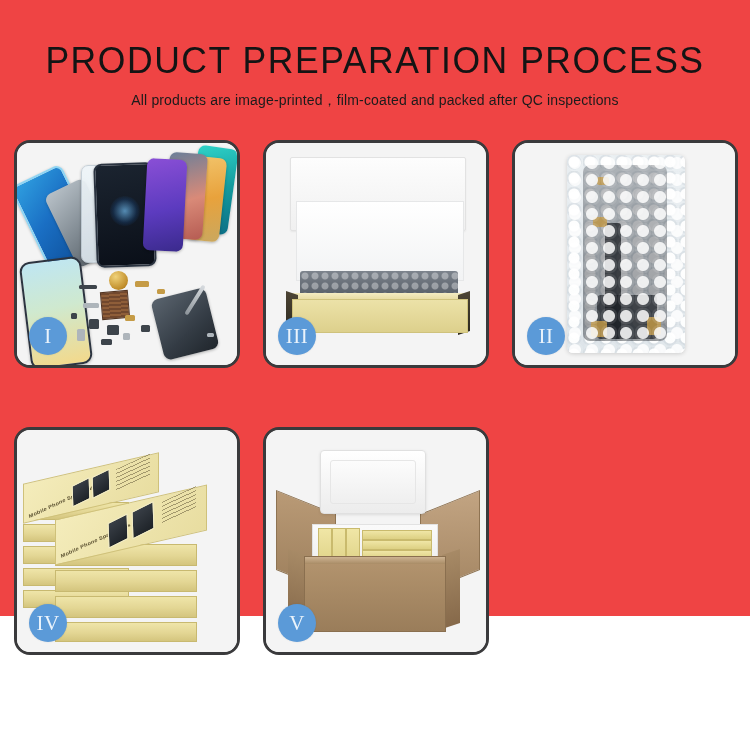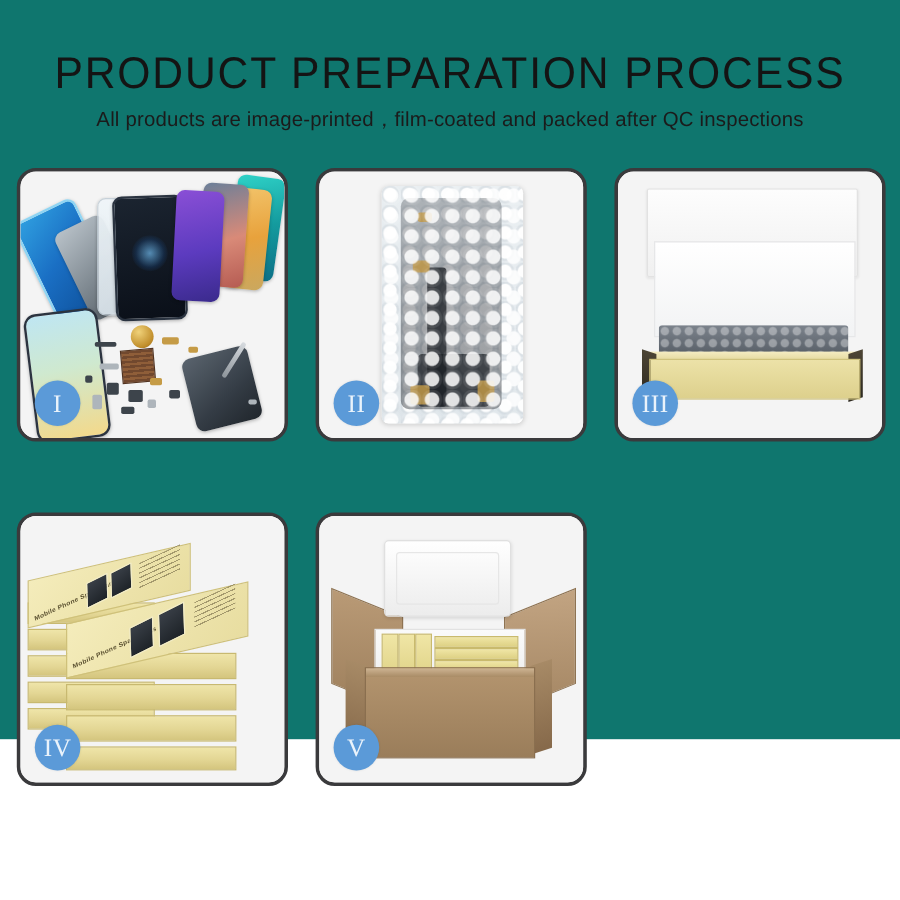--- a/index.html
+++ b/index.html
@@ -9,21 +9,21 @@
     height: 750px;
     background: #ffffff;
     font-family: "Liberation Sans", sans-serif;
     overflow: hidden;
   }
 
   #page {
     position: relative;
     width: 750px;
     height: 616px;
-    background: #0f766e;
+    background: #ef4444;
   }
 
   
   #header {
     position: absolute;
     top: 0; left: 0;
     width: 750px;
     height: 128px;
     text-align: center;
   }
@@ -36,21 +36,21 @@
     letter-spacing: 1.6px;
     color: #141414;
     line-height: 42px;
     white-space: nowrap;
     transform: scaleX(0.96);
   }
   #subtitle {
     margin: 0;
     padding-top: 9px;
     font-family: "Liberation Sans", sans-serif;
-    font-size: 17px;
+    font-size: 14px;
     font-weight: 400;
     letter-spacing: 0.15px;
     color: #1b1b1b;
     line-height: 18px;
     white-space: nowrap;
   }
 
   
   #grid {
     position: absolute;
@@ -511,45 +511,45 @@
         <div class="tinypart" style="left:84px;top:196px;width:11px;height:6px;"></div>
         <div class="tinypart tp-gold" style="left:140px;top:146px;width:8px;height:5px;"></div>
         <div class="tinypart tp-light" style="left:190px;top:190px;width:7px;height:4px;"></div>
         <div class="tinypart" style="left:54px;top:170px;width:6px;height:6px;"></div>
       </div>
       <div class="badge">I</div>
     </div>
 
     <div class="card">
       <div class="card-photo">
+        <div class="c3-lid"></div>
+        <div class="c3-foam"></div>
+        <div class="c3-bubble"></div>
+        <div class="c3-rim"></div>
+        <div class="c3-box-left"></div>
+        <div class="c3-box-right"></div>
+        <div class="c3-box-front"></div>
+      </div>
+      <div class="badge">III</div>
+    </div>
+
+    <div class="card">
+      <div class="card-photo">
         <div class="bubble-pack">
           <div class="bw-inner"></div>
           <div class="bw-flex"></div>
           <div class="bw-flex2"></div>
           <div class="bw-gold" style="left:30px;top:22px;width:12px;height:8px;"></div>
           <div class="bw-gold" style="left:26px;top:62px;width:14px;height:10px;"></div>
           <div class="bw-gold" style="left:24px;top:166px;width:16px;height:16px;"></div>
           <div class="bw-gold" style="left:80px;top:162px;width:14px;height:18px;"></div>
           <div class="bubble-overlay"></div>
         </div>
       </div>
       <div class="badge">II</div>
-    </div>
-
-    <div class="card">
-      <div class="card-photo">
-        <div class="c3-lid"></div>
-        <div class="c3-foam"></div>
-        <div class="c3-bubble"></div>
-        <div class="c3-rim"></div>
-        <div class="c3-box-left"></div>
-        <div class="c3-box-right"></div>
-        <div class="c3-box-front"></div>
-      </div>
-      <div class="badge">III</div>
     </div>
 
     <div class="card">
       <div class="card-photo">
         <div class="stack">
 
           <div class="sbox" style="left:0px;top:50px;width:104px;height:16px;"></div>
           <div class="sbox" style="left:0px;top:72px;width:104px;height:16px;"></div>
           <div class="sbox" style="left:0px;top:94px;width:104px;height:16px;"></div>
           <div class="sbox" style="left:0px;top:116px;width:104px;height:16px;"></div>

